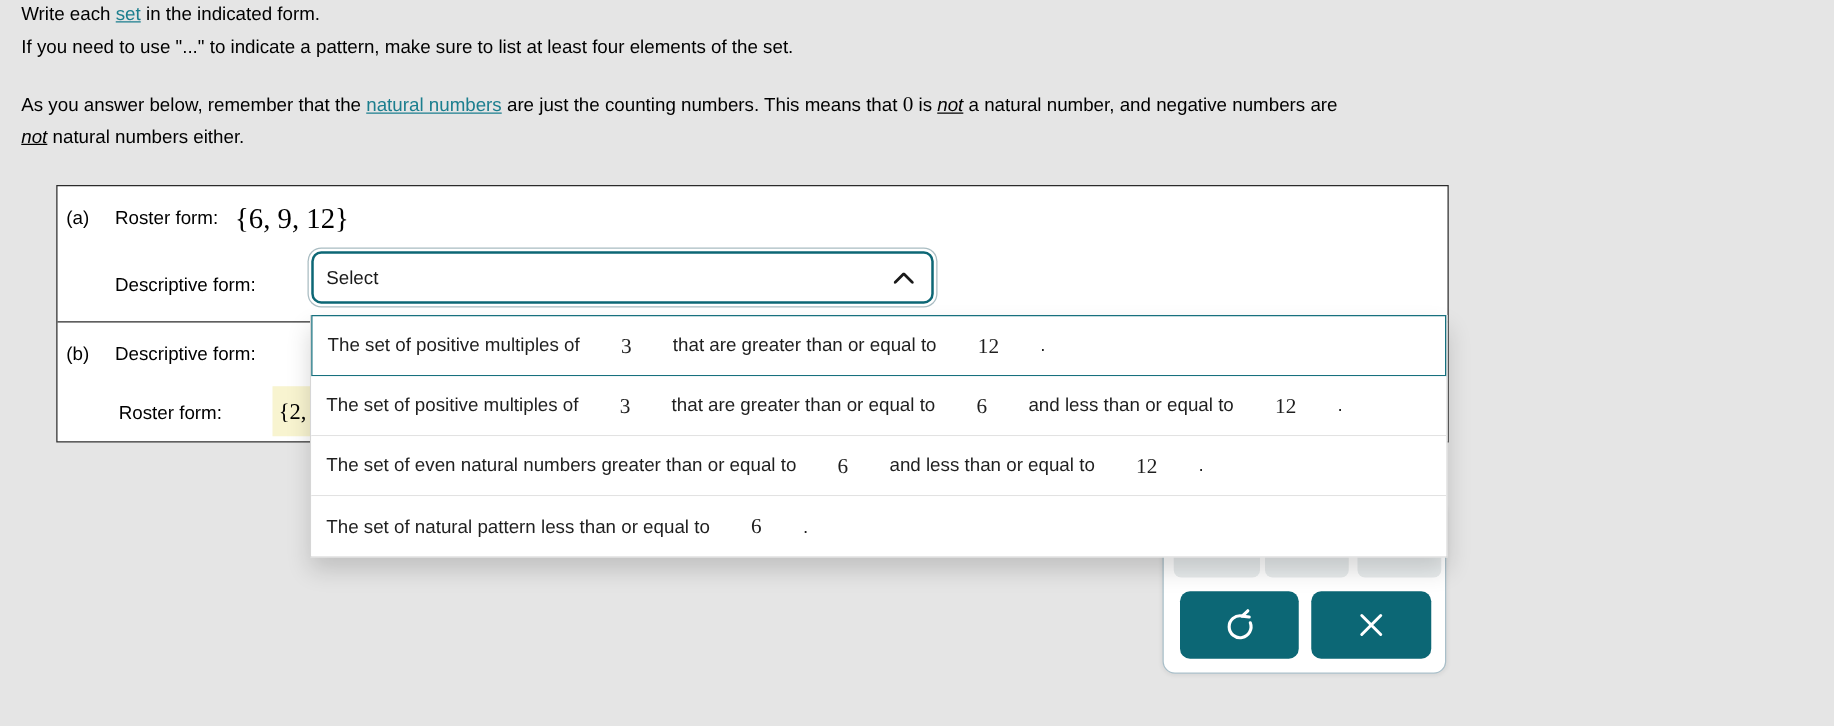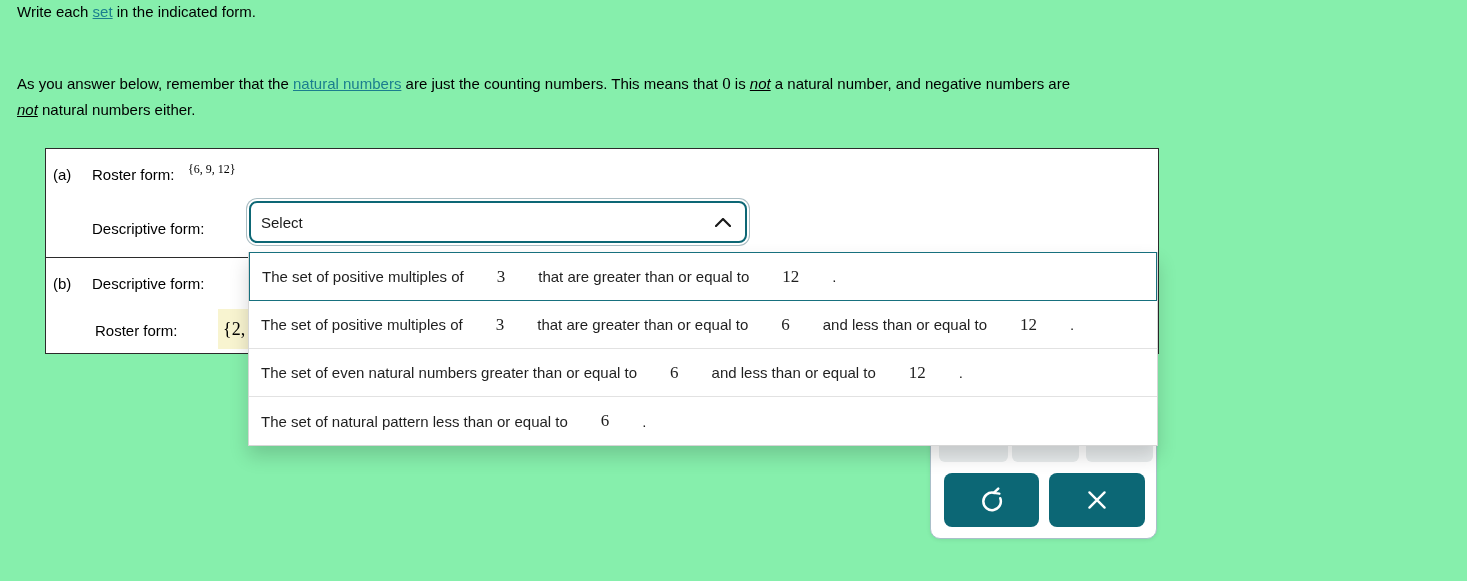--- a/index.html
+++ b/index.html
@@ -1,31 +1,31 @@
 <!DOCTYPE html>
 <html><head>
 <meta charset="utf-8">
 <style>
   * { margin:0; padding:0; box-sizing:border-box; }
   html,body { background:#ffffff; }
   body { font-family:"Liberation Sans", sans-serif; color:#000; }
-  .canvas { position:relative; width:1467px; height:581px; overflow:hidden; background:#86efac; }
+  .canvas { position:relative; width:1467px; height:581px; overflow:hidden; background:#e5e5e5; }
 
   
   .instr { position:absolute; left:17px; font-size:15px; line-height:20px; white-space:nowrap; }
   .seg-plain { }
   .seg-link { color:#1b7e8e; text-decoration:underline; cursor:pointer; }
   .seg-italic { font-style:italic;text-decoration:underline; }
   .seg-math { font-family:"Liberation Serif", serif; font-size:17px; }
 
   
   .problem-box { position:absolute; left:45px; top:148px; width:1114px; height:206px;
                  border:1px solid #2b2b2b; background:#fff; }
   .pb-text { position:absolute; font-size:15px; white-space:nowrap; }
-  .math-serif { font-family:"Liberation Serif", serif; font-size:12px; }
+  .math-serif { font-family:"Liberation Serif", serif; font-size:23px; }
   .pb-divider { position:absolute; left:0; top:108px; width:100%; height:0; border-top:1px solid #2b2b2b; }
 
   .select-box { position:absolute; left:203px; top:52px; width:498px; height:42px;
                 background:#fff; border:2px solid #0d6775; border-radius:8px;
                 box-shadow:0 0 0 2px #fff, 0 0 0 3px #a9bcc2;
                 display:flex; align-items:center; justify-content:space-between;
                 padding:0 14px 0 10px; cursor:pointer; }
   .select-box .sel-label { font-size:15px; color:#1a1a1a;text-align:center; }
 
   .hl-answer { position:absolute; left:172px; top:160px; width:76px; height:40px;
@@ -57,20 +57,21 @@
   .dd-option:last-child { border-bottom:none; }
   .dd-option.focused { border:1px solid #17707e; height:49px; }
   .num { font-family:"Liberation Serif", serif; font-size:17px; }
 </style>
 </head>
 <body>
 
 <div class="canvas">
 
   <div class="instr" style="top:2px;"><span class="seg-plain">Write each </span><span class="seg-link">set</span><span class="seg-plain"> in the indicated form.</span></div>
+  <div class="instr" style="top:28px;">If you need to use "..." to indicate a pattern, make sure to list at least four elements of the set.</div>
   <div class="instr" style="top:74px;"><span class="seg-plain">As you answer below, remember that the </span><span class="seg-link">natural numbers</span><span class="seg-plain"> are just the counting numbers. This means that </span><span class="seg-math">0</span><span class="seg-plain"> is </span><span class="seg-italic">not</span><span class="seg-plain"> a natural number, and negative numbers are</span></div>
   <div class="instr" style="top:100px;"><span class="seg-italic">not</span><span class="seg-plain"> natural numbers either.</span></div>
 
   <div class="problem-box">
 
     <span class="pb-text" style="left:7px; top:17px;">(a)</span>
     <span class="pb-text" style="left:46px; top:17px;">Roster form:</span>
     <span class="pb-text math-serif" style="left:142px; top:13px;">{6, 9, 12}</span>
     <span class="pb-text" style="left:46px; top:71px;">Descriptive form:</span>
 

